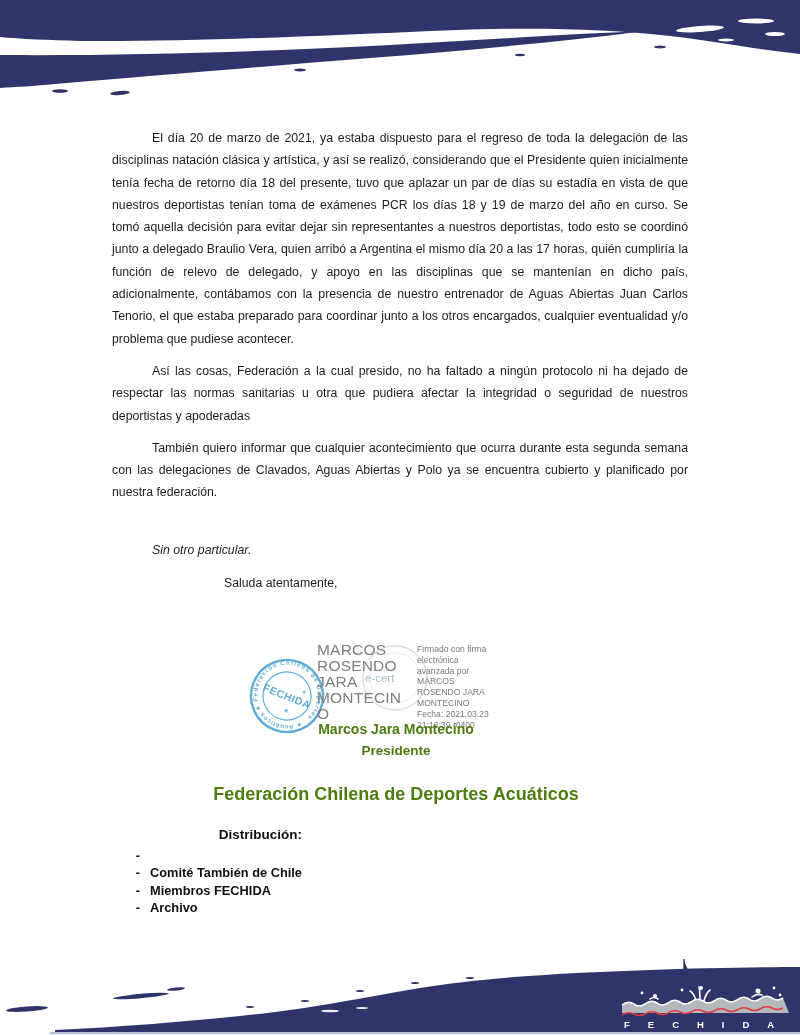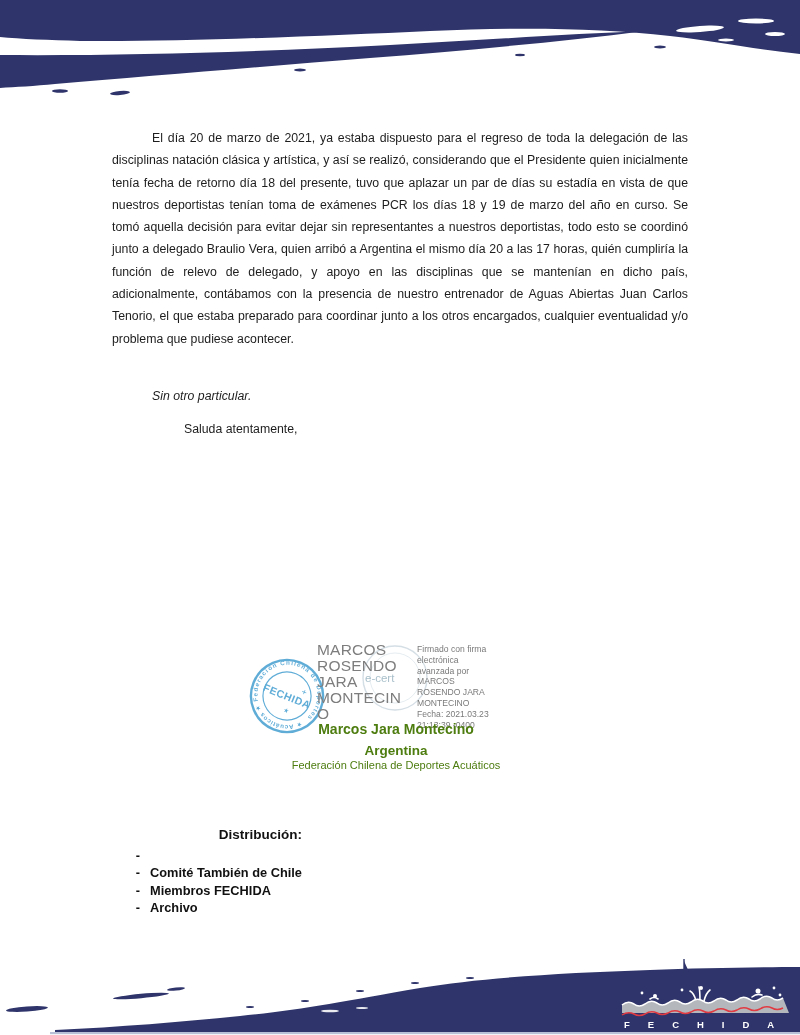--- a/index.html
+++ b/index.html
@@ -11,39 +11,39 @@
   svg{display:block;}
   .hdr{position:absolute;top:0;left:0;}
   .ftr{position:absolute;top:925px;left:0;}
 
   .letter-body{
     position:absolute;left:112px;top:127px;width:576px;
     font-size:12.3px;line-height:22.3px;color:#1d1d1d;text-align:justify;
   }
   .para{margin:0 0 10px 0;text-indent:40px;}
   .closing{margin-top:35px;text-indent:40px;text-align:left;font-style:italic;}
-  .salutation{margin-top:11px;margin-left:72px;text-align:left;}
+  .salutation{margin-top:11px;margin-left:112px;text-align:left;}
 
   .sig-name-big{
     position:absolute;left:317px;top:642px;width:95px;
     font-size:15.5px;line-height:16px;color:#7d7d7d;
     white-space:pre-line;letter-spacing:.2px;
   }
   .sig-details{
     position:absolute;left:417px;top:644px;width:120px;
     font-size:8.6px;line-height:10.8px;color:#7a7a7a;
     white-space:pre-line;
   }
   .ecert{position:absolute;left:352px;top:640px;}
   .stamp{position:absolute;left:242px;top:650px;}
 
   .sig-center{position:absolute;left:0;width:792px;text-align:center;color:#4d7c0f;}
   .sig-name{top:721px;font-size:14px;font-weight:bold;}
   .sig-title{top:743px;font-size:13.5px;font-weight:bold;}
-  .sig-org{top:759px;font-size:11px;font-weight:normal;}
+  .sig-org{top:784px;font-size:18px;font-weight:bold;}
 
   .distribution{position:absolute;left:112px;top:827px;color:#111;}
   .dist-heading{font-size:13.5px;font-weight:bold;text-align:right;}
   .dist-list{margin-top:5px;}
   .dist-item{display:flex;line-height:17.3px;font-size:12.8px;font-weight:bold;}
   .dist-item .dash{width:24px;margin-left:14px;text-align:center;flex:none;}
 </style>
 </head>
 <body>
 
@@ -64,20 +64,22 @@
       <ellipse cx="120" cy="93" rx="10" ry="2" transform="rotate(-5 120 93)"></ellipse>
       <ellipse cx="60" cy="91" rx="8" ry="1.8"></ellipse>
       <ellipse cx="300" cy="70" rx="6" ry="1.5"></ellipse>
       <ellipse cx="520" cy="55" rx="5" ry="1.2"></ellipse>
       <ellipse cx="660" cy="47" rx="6" ry="1.5"></ellipse>
     </g>
   </svg>
 
   <div class="letter-body">
     <p class="para">El día 20 de marzo de 2021, ya estaba dispuesto para el regreso de toda la delegación de las disciplinas natación clásica y artística, y así se realizó, considerando que el Presidente quien inicialmente tenía fecha de retorno día 18 del presente, tuvo que aplazar un par de días su estadía en vista de que nuestros deportistas tenían toma de exámenes PCR los días 18 y 19 de marzo del año en curso. Se tomó aquella decisión para evitar dejar sin representantes a nuestros deportistas, todo esto se coordinó junto a delegado Braulio Vera, quien arribó a Argentina el mismo día 20 a las 17 horas, quién cumpliría la función de relevo de delegado, y apoyo en las disciplinas que se mantenían en dicho país, adicionalmente, contábamos con la presencia de nuestro entrenador de Aguas Abiertas Juan Carlos Tenorio, el que estaba preparado para coordinar junto a los otros encargados, cualquier eventualidad y/o problema que pudiese acontecer.</p>
+    <p class="para">Así las cosas, Federación a la cual presido, no ha faltado a ningún protocolo ni ha dejado de respectar las normas sanitarias u otra que pudiera afectar la integridad o seguridad de nuestros deportistas y apoderadas</p>
+    <p class="para">También quiero informar que cualquier acontecimiento que ocurra durante esta segunda semana con las delegaciones de Clavados, Aguas Abiertas y Polo ya se encuentra cubierto y planificado por nuestra federación.</p>
     <div class="closing">Sin otro particular.</div>
     <div class="salutation">Saluda atentamente,</div>
   </div>
 
   <svg class="ecert" width="96" height="80" viewBox="0 0 96 80" aria-hidden="true">
     <circle cx="43" cy="38" r="32" fill="none" stroke="#c6d3dc" stroke-width="1.4" opacity="0.75"></circle>
     <circle cx="43" cy="38" r="25" fill="none" stroke="#d4dfe6" stroke-width="1" opacity="0.6"></circle>
     <text x="13" y="42" font-size="11.5" fill="#9fb8c4" opacity="0.9">e-cert</text>
   </svg>
 
@@ -109,21 +111,21 @@
   <div class="sig-details">Firmado con firma
 electrónica
 avanzada por
 MARCOS
 ROSENDO JARA
 MONTECINO
 Fecha: 2021.03.23
 21:13:39 -0400</div>
 
   <div class="sig-center sig-name" style="position:absolute;">Marcos Jara Montecino</div>
-  <div class="sig-center sig-title" style="position:absolute;">Argentina</div>
+  <div class="sig-center sig-title" style="position:absolute;">Presidente</div>
   <div class="sig-center sig-org" style="position:absolute;">Federación Chilena de Deportes Acuáticos</div>
 
   <div class="distribution">
     <div class="dist-heading">Distribución:</div>
     <div class="dist-list">
       <div class="dist-item">
         <span class="dash">-</span>
       </div>
       <div class="dist-item">
         <span class="dash">-</span>

